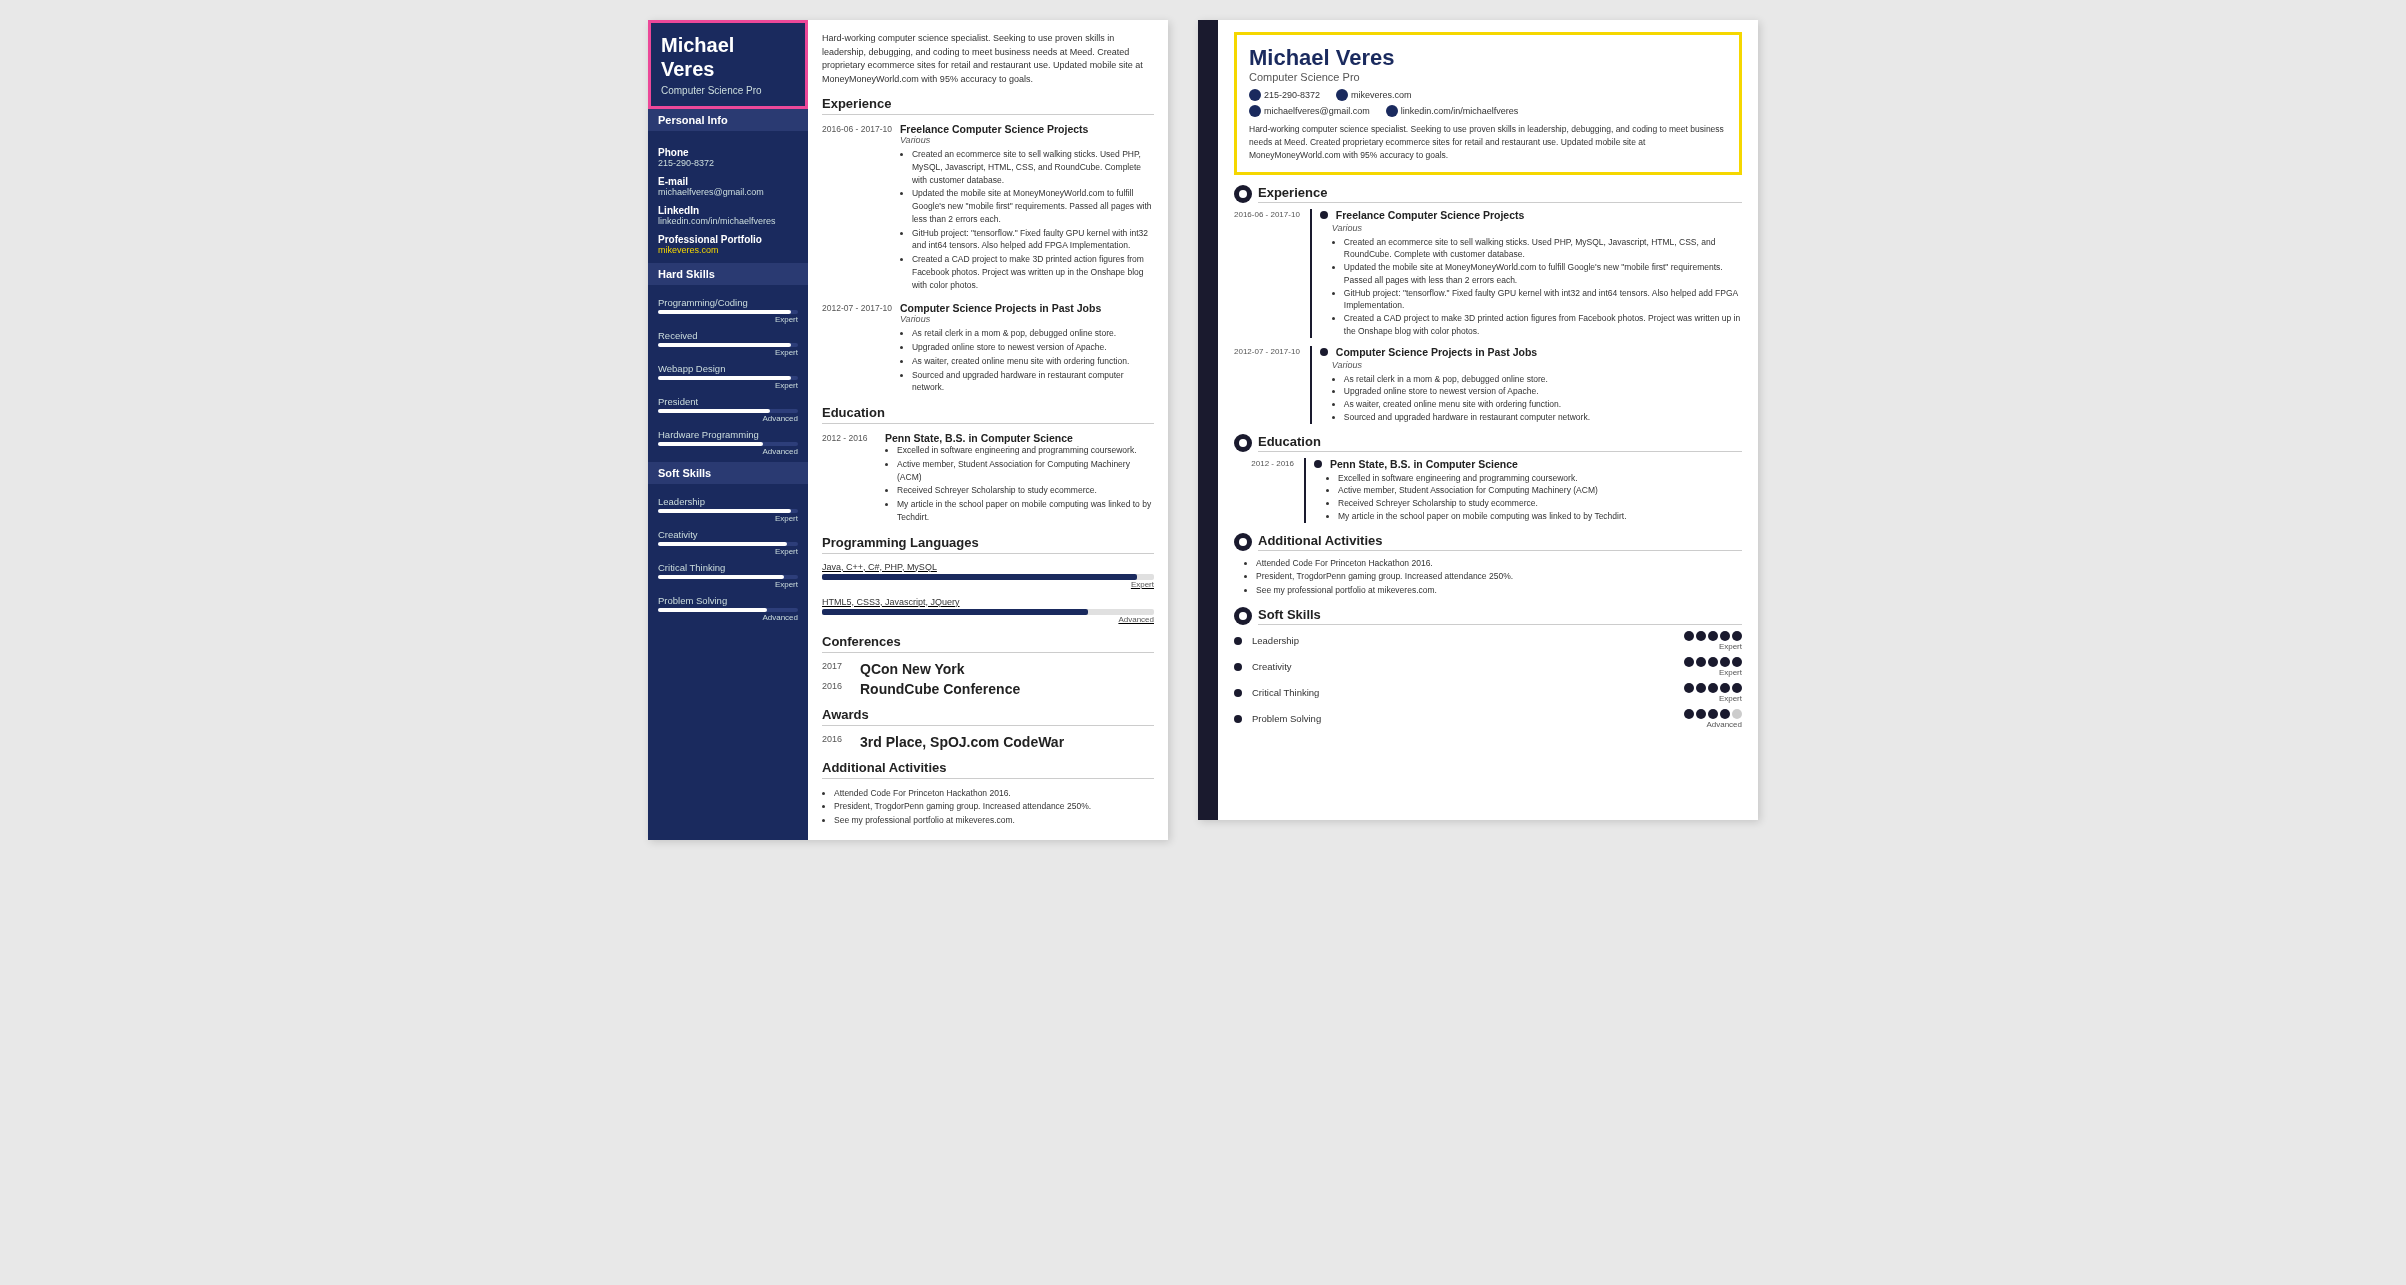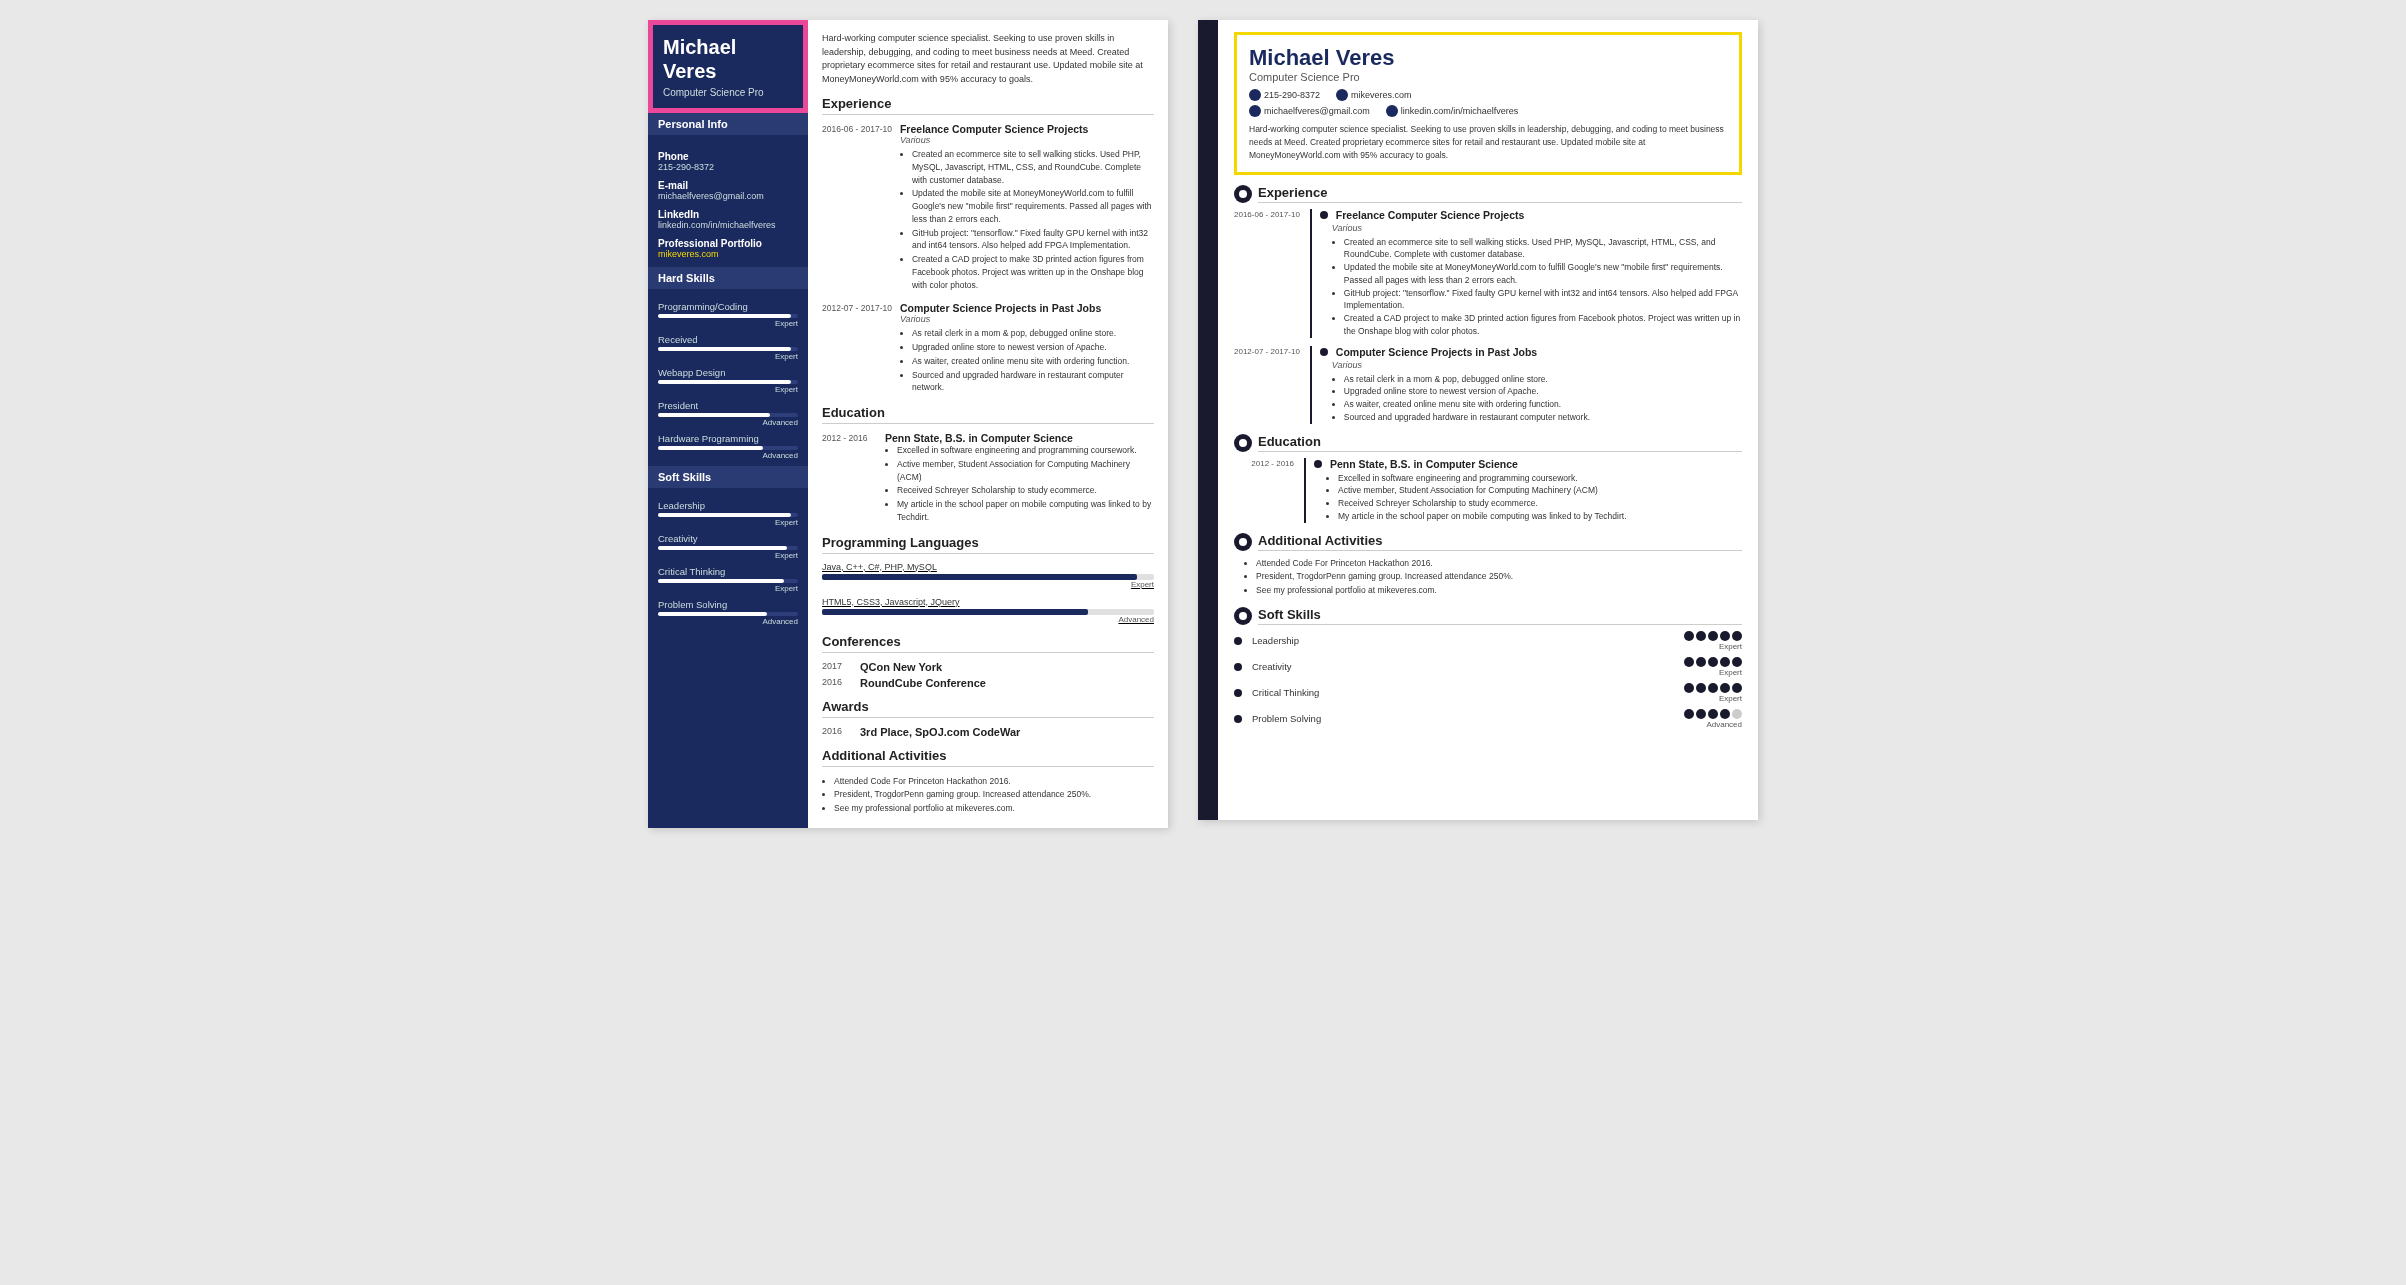--- a/index.html
+++ b/index.html
@@ -28,21 +28,21 @@
       background: #1a2a5e;
       color: white;
       width: 160px;
       min-width: 160px;
       padding: 0;
       flex-shrink: 0;
     }
 
     .sidebar-header {
       background: #1a2a5e;
-      border: 5px solid #ec4899;
+      border: 3px solid #ec4899;
       padding: 10px;
     }
 
     .sidebar-header .name {
       font-size: 20px;
       font-weight: bold;
       color: white;
       line-height: 1.2;
     }
 
@@ -219,21 +219,21 @@
       margin-bottom: 4px;
     }
 
     .conf-year {
       font-size: 9px;
       color: #555;
       min-width: 30px;
     }
 
     .conf-name {
-      font-size: 11px;
+      font-size: 14px;
       font-weight: bold;
       color: #222;
     }
 
     
     .resume-card-2 {
       background: white;
       width: 560px;
       min-height: 800px;
       display: flex;

